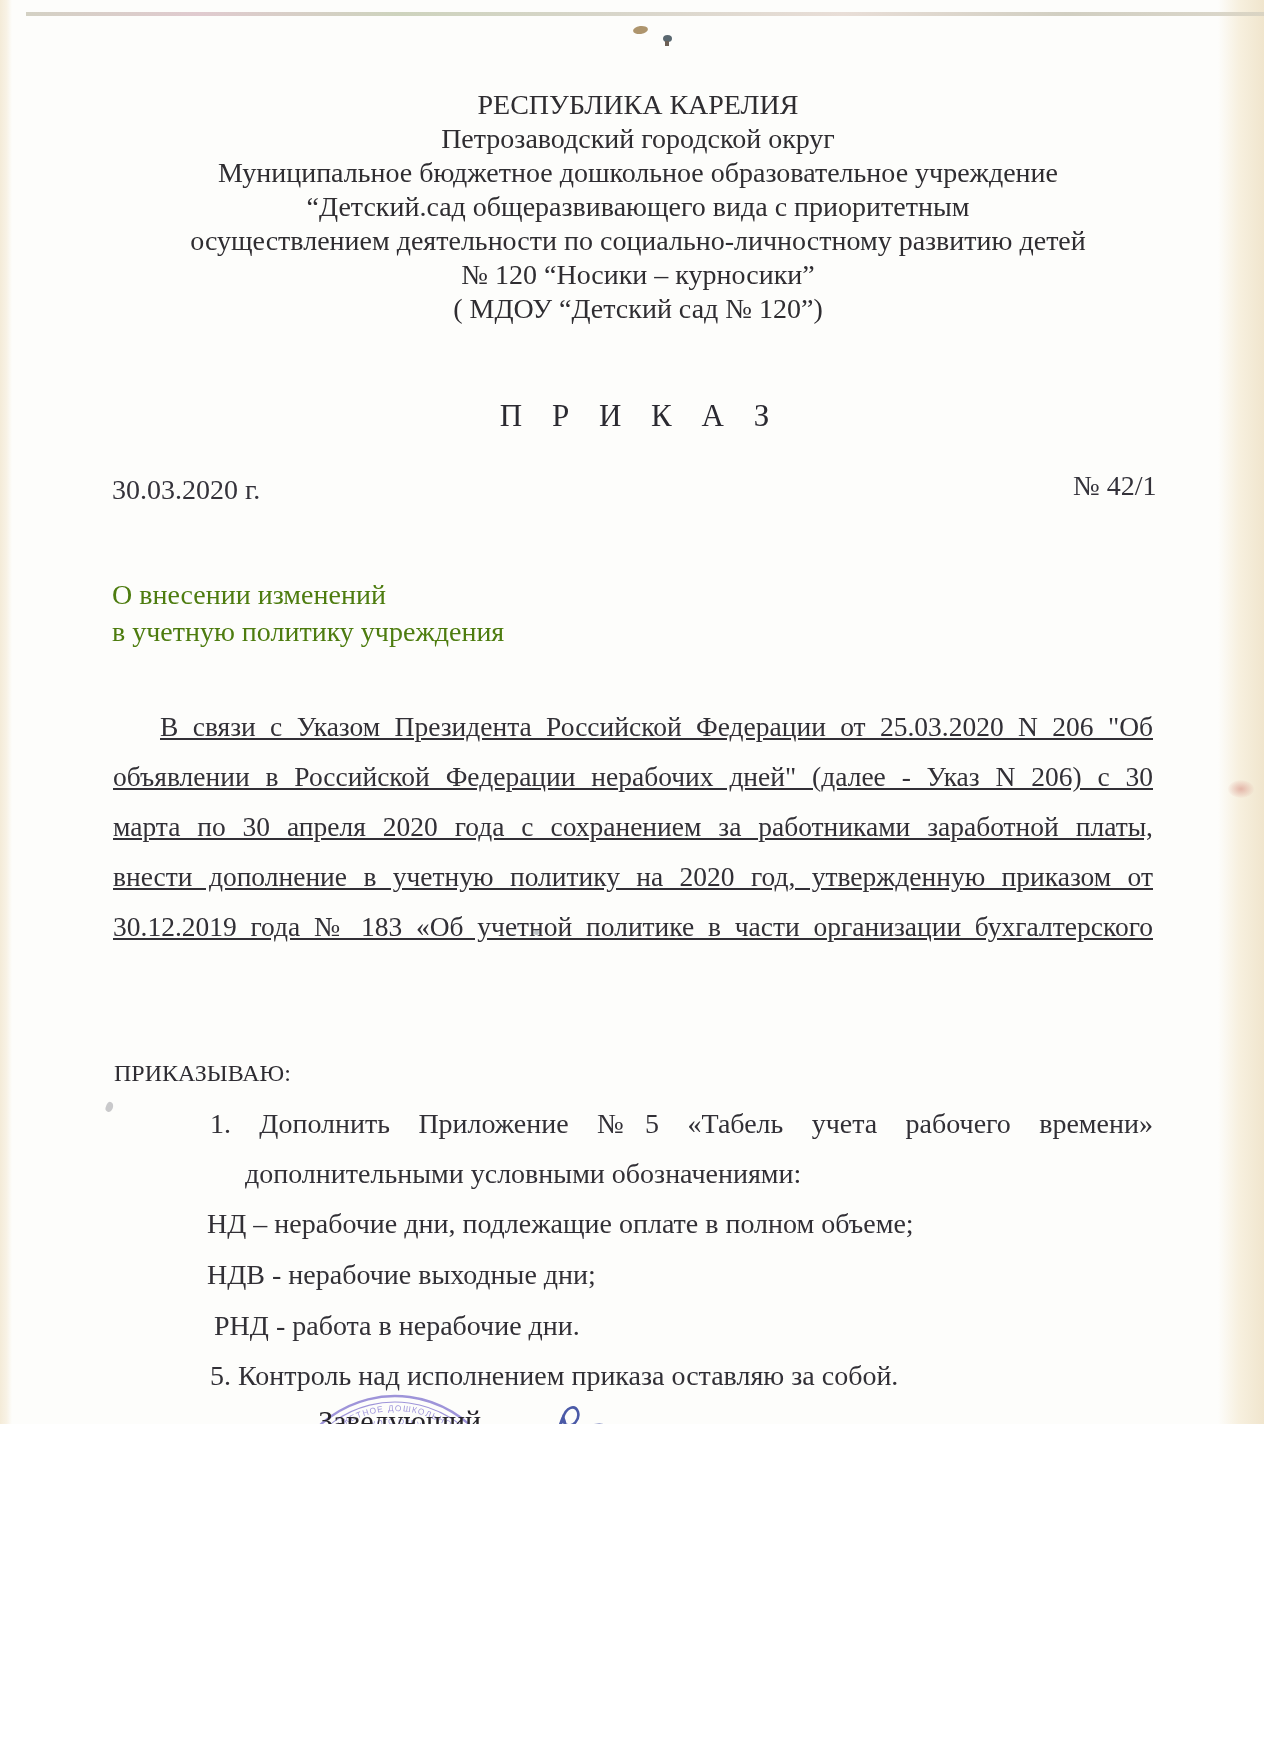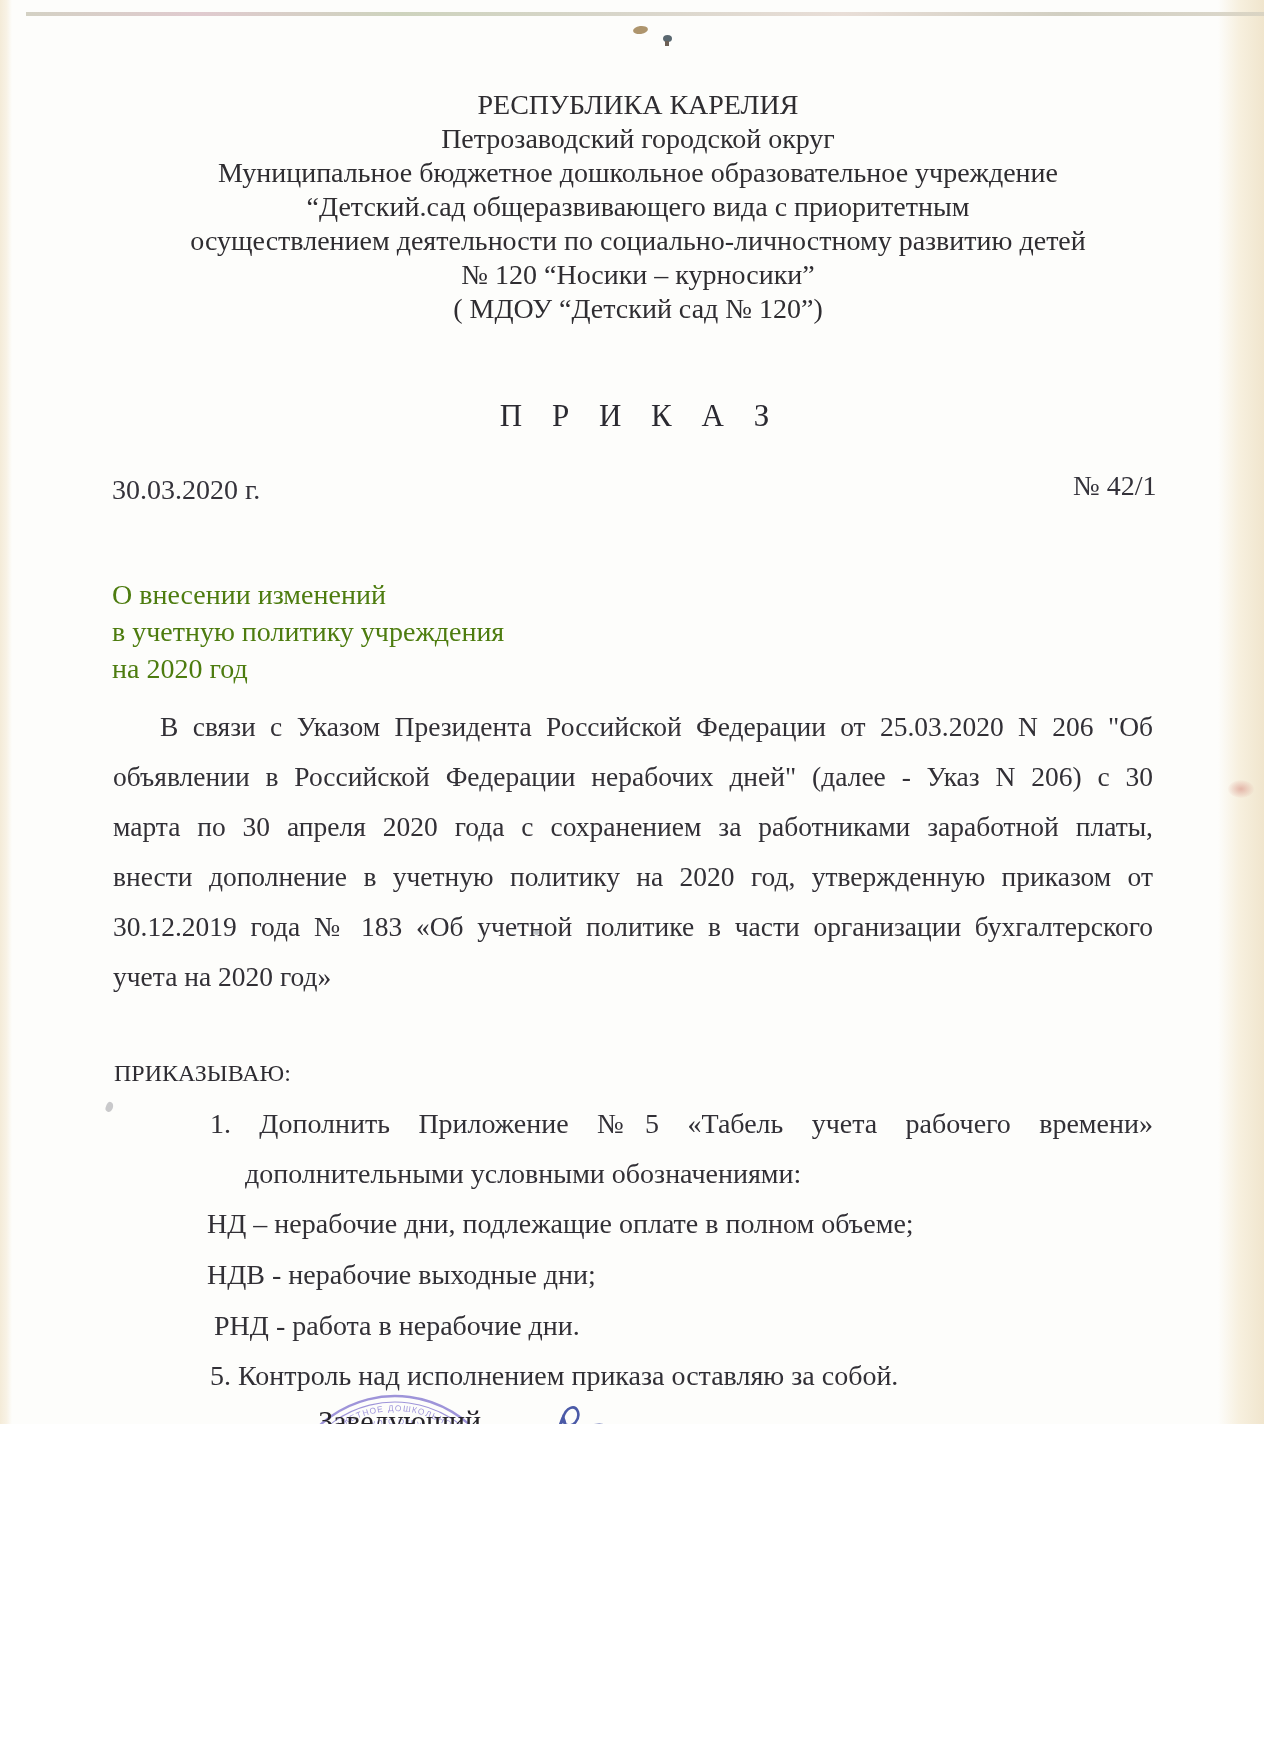--- a/index.html
+++ b/index.html
@@ -34,21 +34,21 @@
   .title{position:absolute;left:6px;top:398px;width:1264px;text-align:center;
     font-size:31px;letter-spacing:7px;word-spacing:8px;color:#2b2a31;}
   .meta-date{position:absolute;left:112px;top:474px;font-size:28px;color:#34323a;}
   .meta-number{position:absolute;left:1073px;top:470px;font-size:28px;color:#34323a;}
 
   .subject{position:absolute;left:112px;top:576px;width:700px;
     font-size:28px;line-height:37px;color:#4d7c0f;}
 
   .bodytext{position:absolute;left:113px;top:702px;width:1040px;
     font-size:27.5px;color:#323036;}
-  .jline{text-align:justify;text-align-last:justify;height:50px;line-height:50px;white-space:normal;}
+  .jline{text-align:justify;text-align-last:justify;height:50px;line-height:50px;white-space:normal;text-decoration:underline;}
   .jline.last{text-align-last:left;}
   .jline.indent{text-indent:47px;}
 
   .orders{position:absolute;left:114px;top:1060px;font-size:24px;color:#2e2c32;}
   .item1-l1{position:absolute;left:210px;top:1106px;width:943px;
     font-size:28px;line-height:36px;text-align:justify;text-align-last:justify;color:#323036;}
   .item1-l2{position:absolute;left:245px;top:1158px;font-size:28px;color:#323036;}
   .code-1{position:absolute;left:207px;top:1208px;font-size:28px;color:#323036;}
   .code-2{position:absolute;left:207px;top:1259px;font-size:28px;color:#323036;}
   .code-3{position:absolute;left:214px;top:1310px;font-size:28px;color:#323036;text-align:center;}
@@ -92,30 +92,28 @@
   </div>
 
   <div class="title">П Р И К А З</div>
 
   <div class="meta-date">30.03.2020 г.</div>
   <div class="meta-number">№ 42/1</div>
 
   <div class="subject">
     <div>О внесении изменений</div>
     <div>в учетную политику учреждения</div>
-    <div>на 2020 год</div>
   </div>
 
   <div class="bodytext">
     <div class="jline indent">В связи с Указом Президента Российской Федерации от 25.03.2020 N 206 "Об</div>
     <div class="jline">объявлении в Российской Федерации нерабочих дней" (далее - Указ N 206) с 30</div>
     <div class="jline">марта по 30 апреля 2020 года с сохранением за работниками заработной платы,</div>
     <div class="jline">внести дополнение в учетную политику на 2020 год, утвержденную приказом от</div>
     <div class="jline">30.12.2019 года № 183 «Об учетной политике в части организации бухгалтерского</div>
-    <div class="jline last">учета на 2020 год»</div>
   </div>
 
   <div class="orders">ПРИКАЗЫВАЮ:</div>
 
   <div class="item1-l1">1. Дополнить Приложение №5 «Табель учета рабочего времени»</div>
   <div class="item1-l2">дополнительными условными обозначениями:</div>
 
   <div class="code-1">НД – нерабочие дни, подлежащие оплате в полном объеме;</div>
   <div class="code-2">НДВ - нерабочие выходные дни;</div>
   <div class="code-3">РНД - работа в нерабочие дни.</div>

